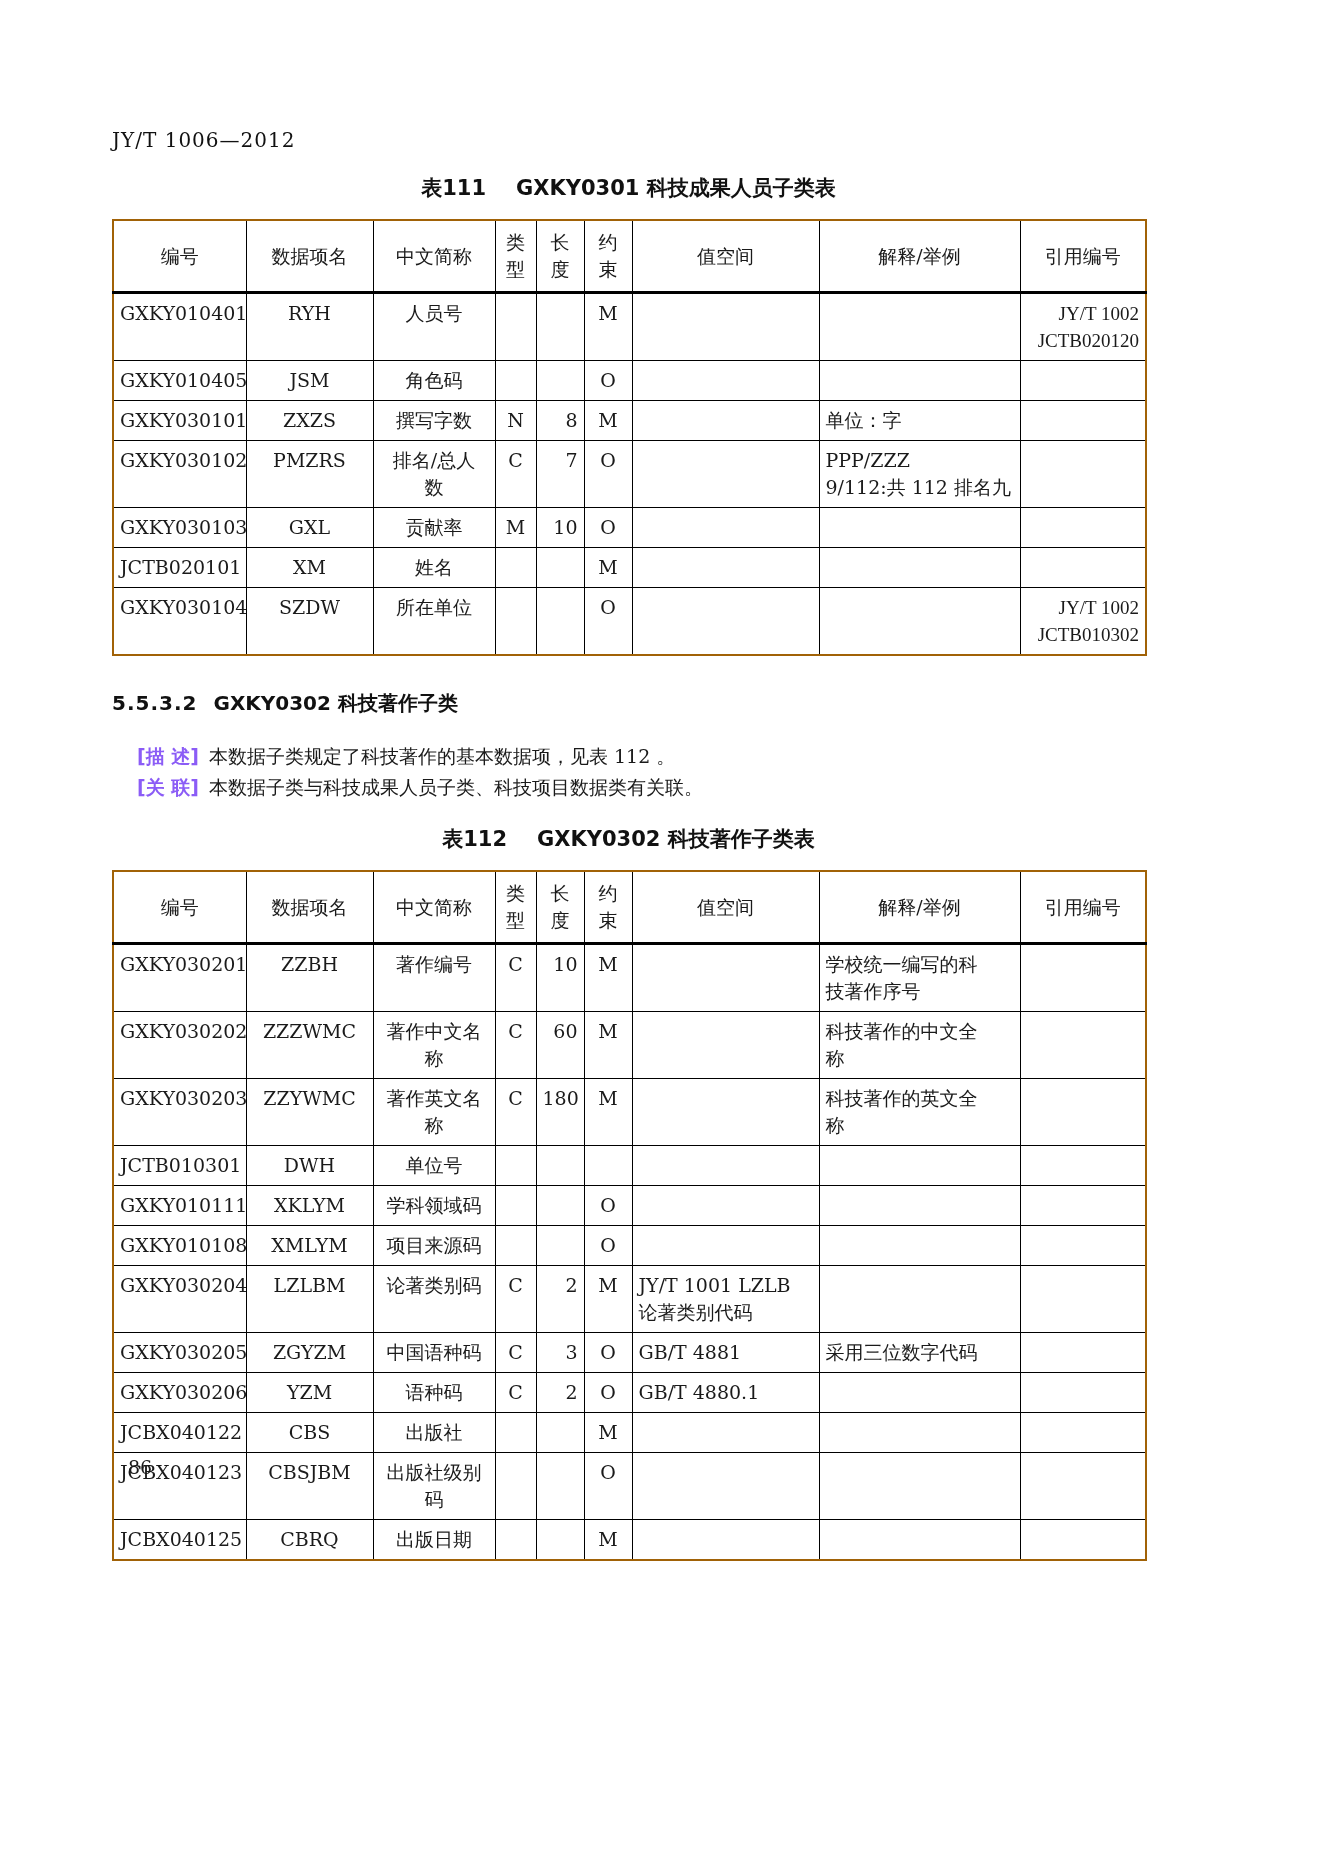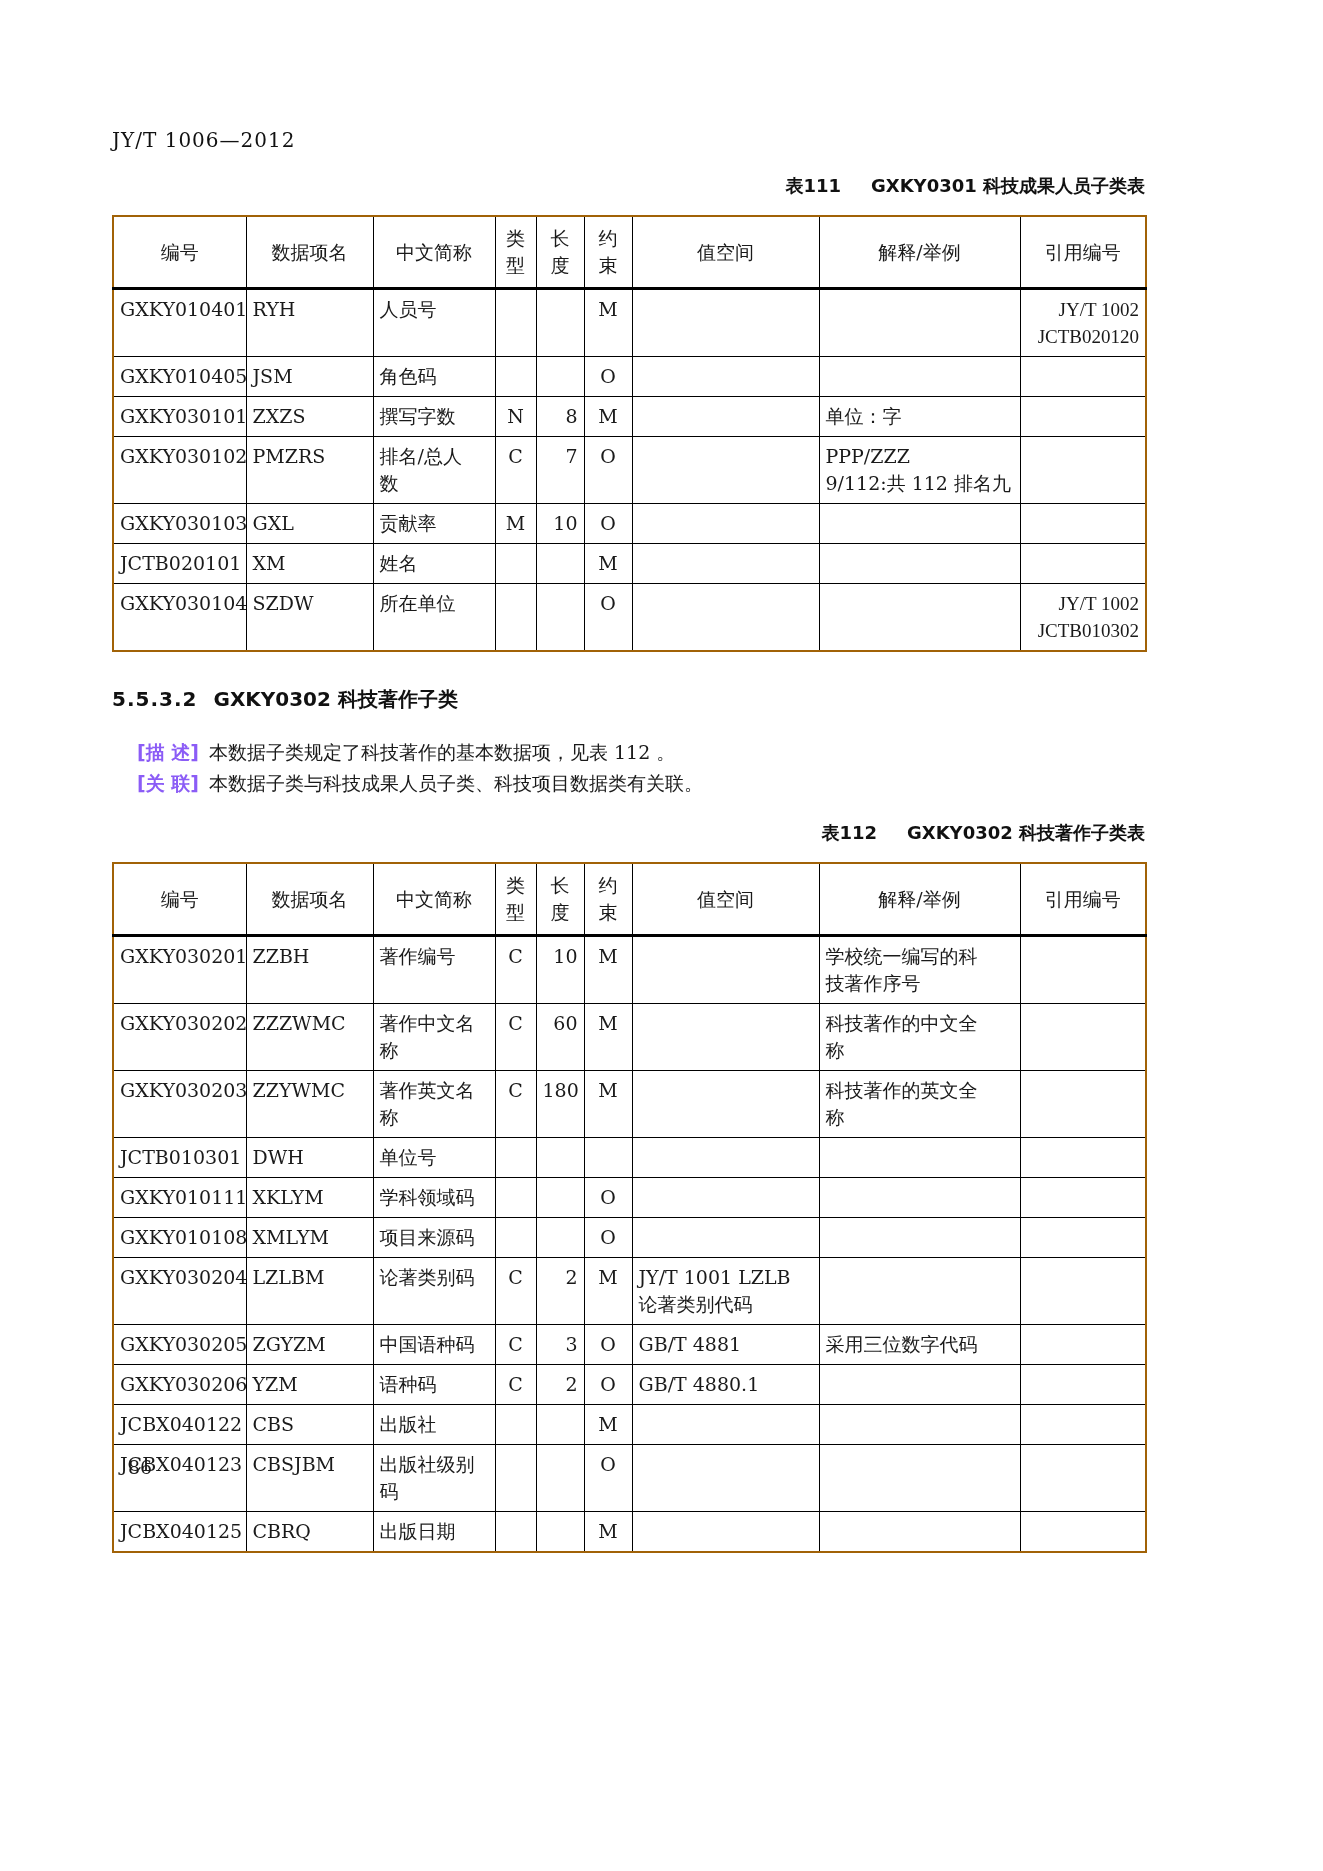--- a/index.html
+++ b/index.html
@@ -8,23 +8,23 @@
     background:#ffffff;color:#1a1a1a;
     font-family:"DejaVu Serif","Liberation Serif",serif;
     position:relative;
   }
   .content{padding:128px 0 0 112px;width:1045px;}
   .doc-number{
     font-size:20px;letter-spacing:1px;color:#111;
     margin:0 0 22px 0;font-weight:normal;
   }
   .table-caption{
-    width:1033px;text-align:right;
+    width:1033px;text-align:center;
     font-family:"DejaVu Sans","Liberation Sans",sans-serif;
-    font-weight:bold;font-size:18px;color:#111;
+    font-weight:bold;font-size:21px;color:#111;
     margin:0 0 17px 0;
   }
   .table-caption .cap-label{margin-right:30px;}
   table.data-table{
     width:1033px;table-layout:fixed;
     border-collapse:collapse;
     border:2px solid #a16207;
     font-size:19px;color:#1a1a1a;
   }
   table.data-table th, table.data-table td{
@@ -36,22 +36,22 @@
     overflow:hidden;
     font-weight:normal;
   }
   table.data-table thead th{
     border-bottom:3px solid #000;
     text-align:center;
     padding:8px 2px;
   }
   
   td.c0{text-align:left;padding-left:20px;}
-  td.c1{text-align:left;padding-left:12px;}
-  td.c2{text-align:left;padding-left:12px;padding-right:8px;}
+  td.c1{text-align:center;padding-left:12px;}
+  td.c2{text-align:center;padding-left:12px;padding-right:8px;}
   td.c3{text-align:center;}
   td.c4{text-align:right;padding-right:9px;}
   td.c5{text-align:center;}
   td.c6{text-align:left;padding-left:10px;padding-right:6px;}
   td.c7{text-align:left;padding-left:15px;padding-right:10px;}
   td.c8{text-align:right;padding-left:10px;padding-right:4px;font-family:Liberation Serif, serif;}
   td{vertical-align:top;}
   table.data-table tbody td{vertical-align:top;padding-top:6px;padding-bottom:6px;}
 
   .section-heading{

